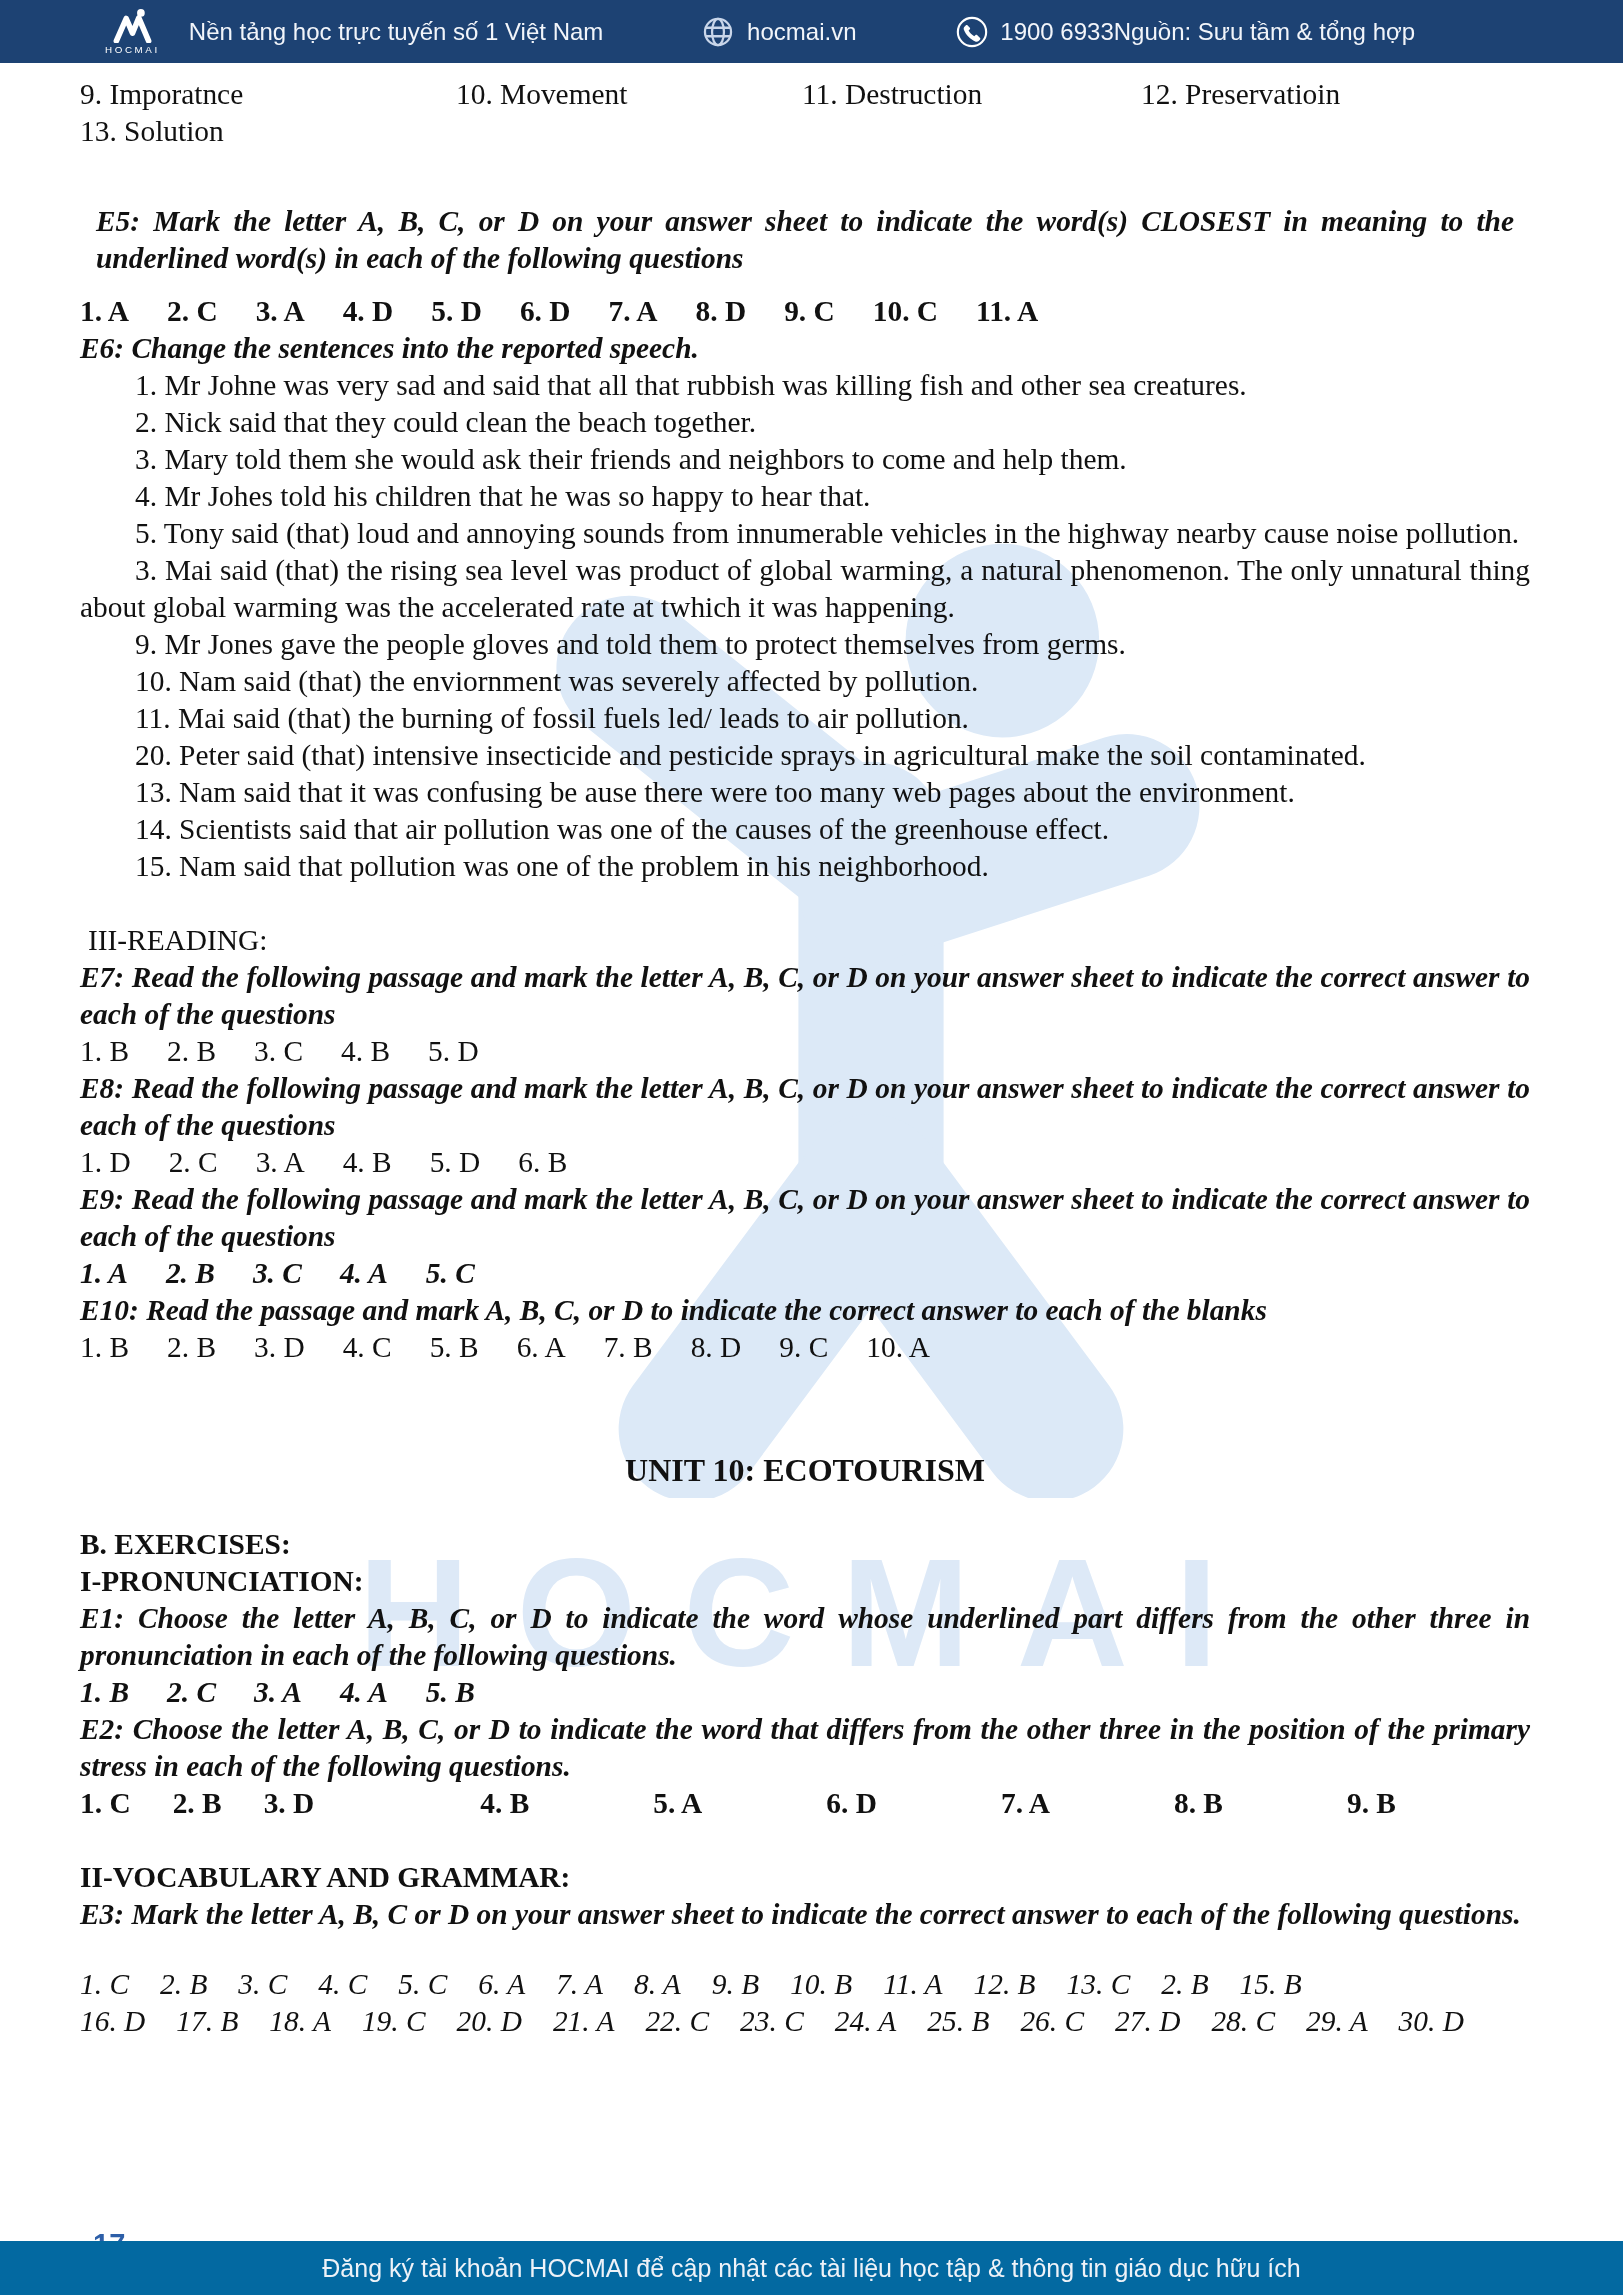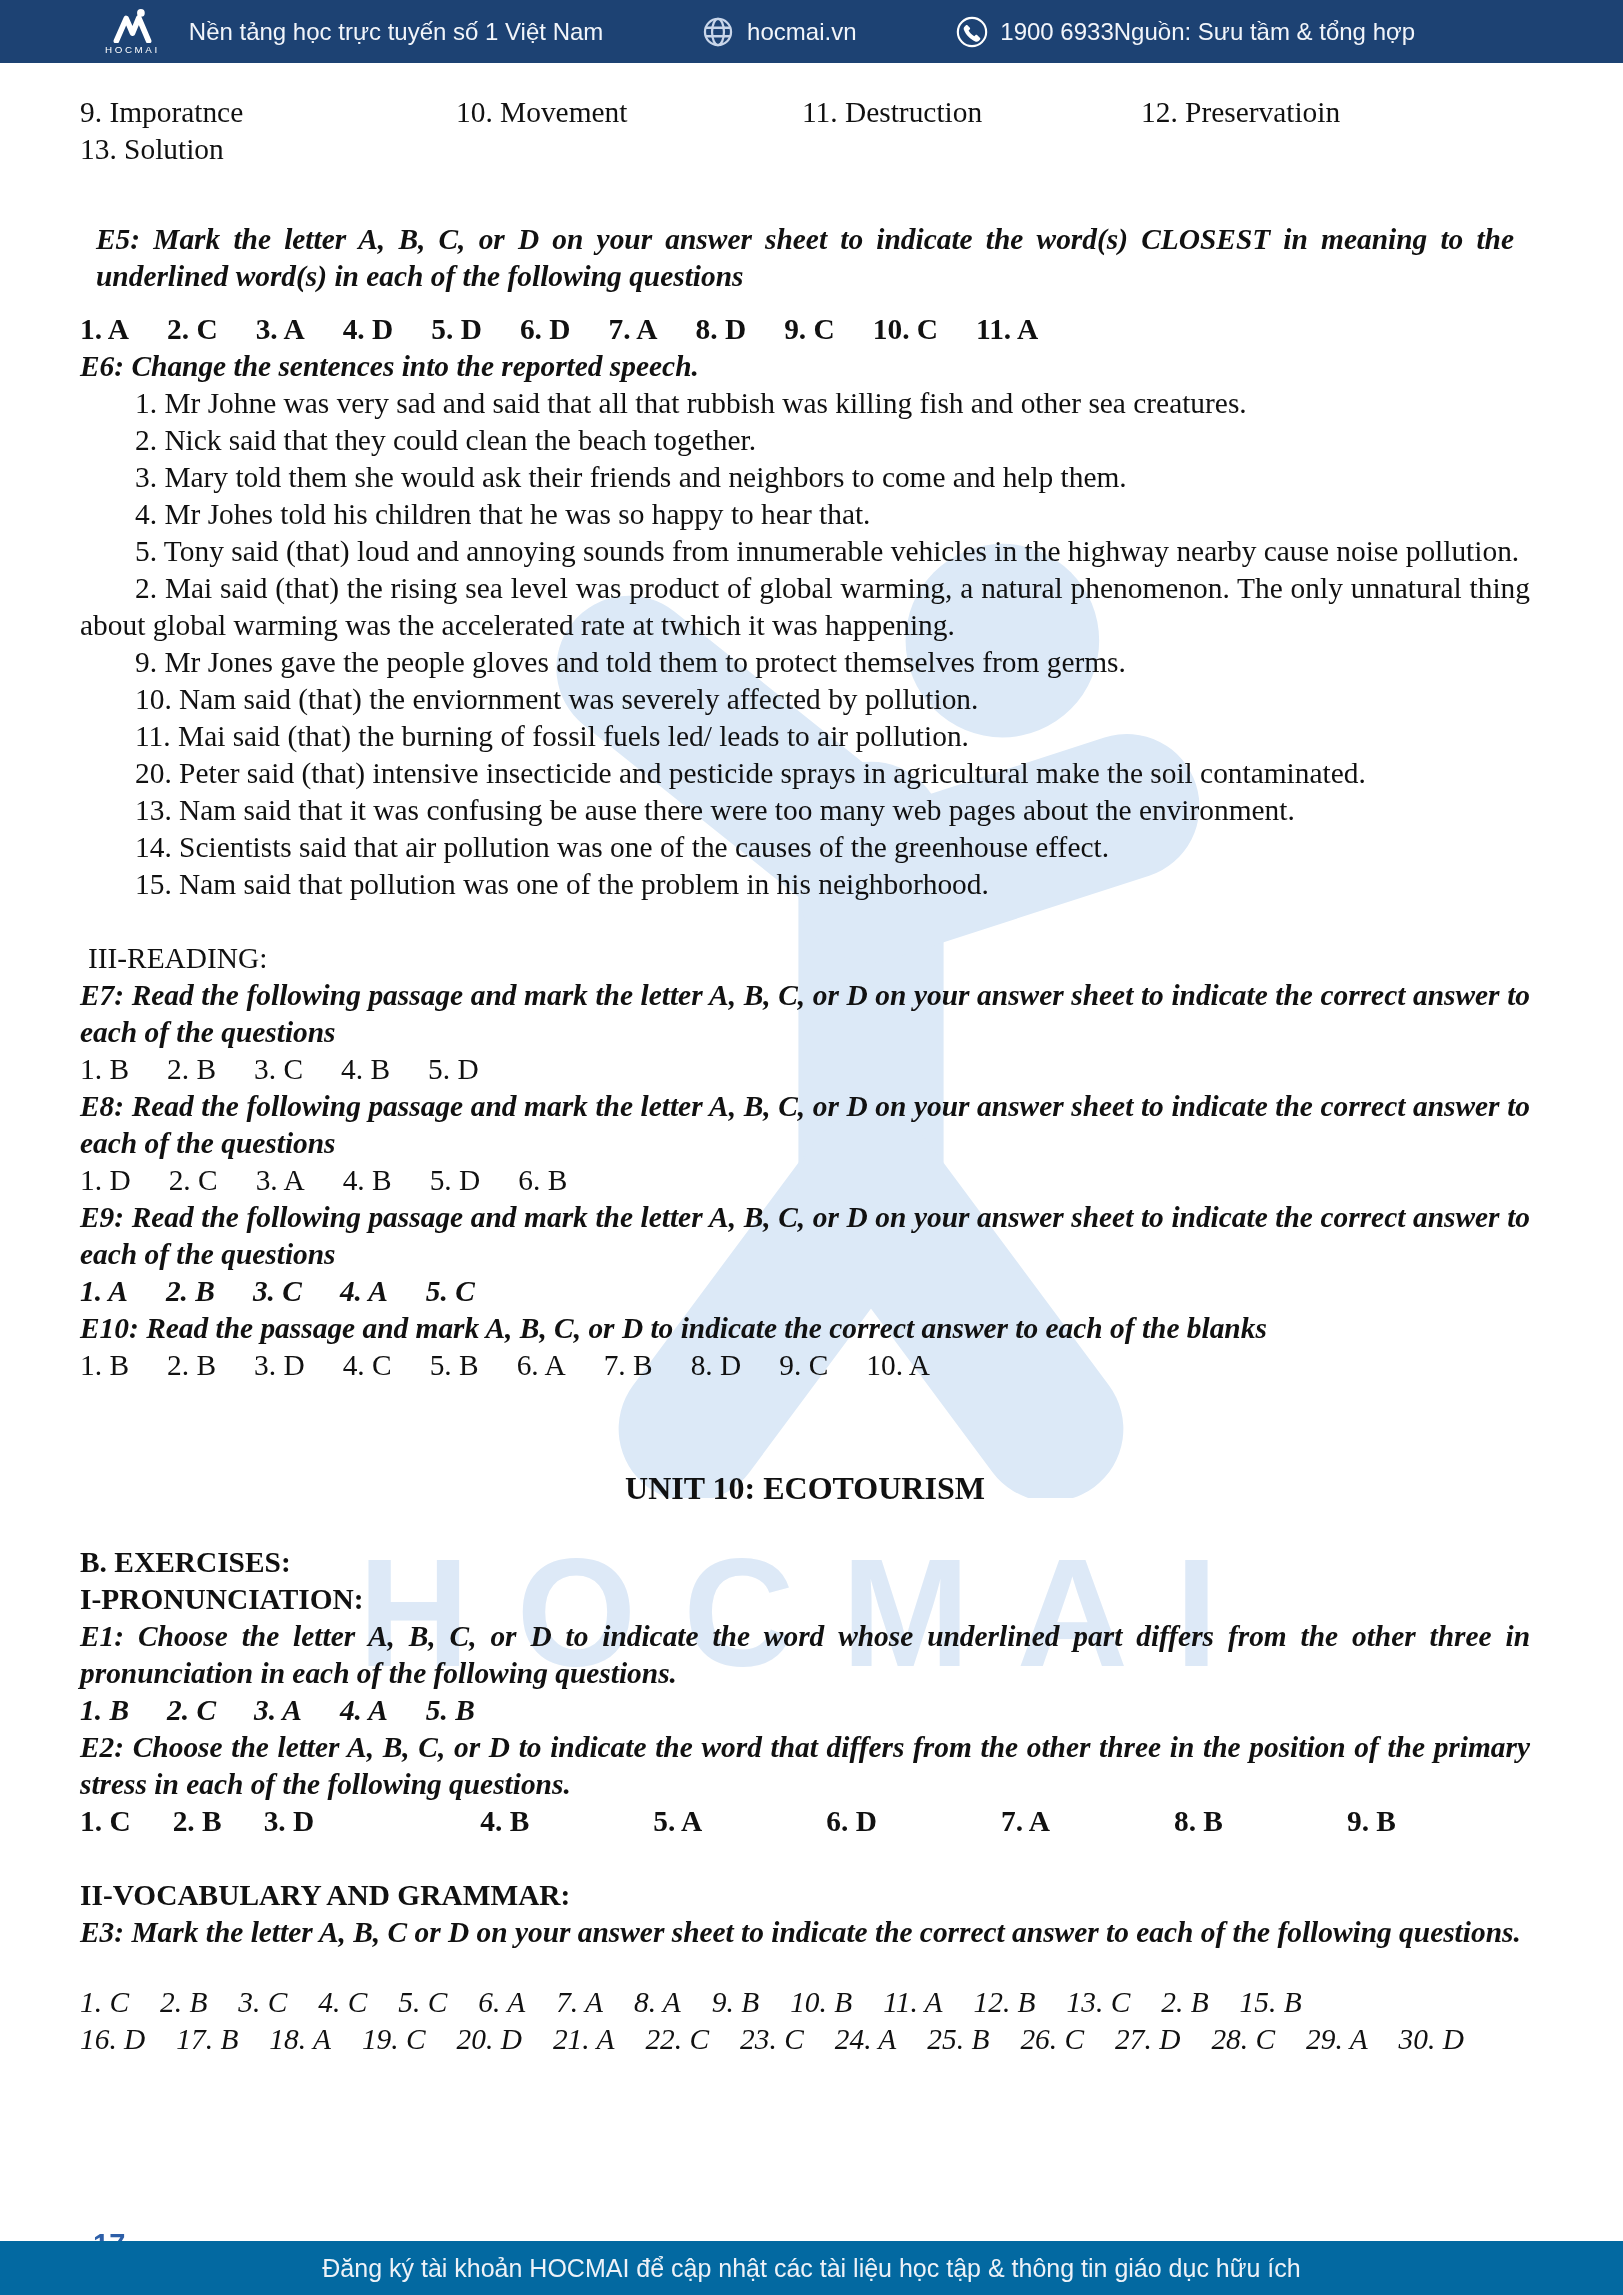--- a/index.html
+++ b/index.html
@@ -28,21 +28,21 @@
     width:694px;height:968px;color:#dce9f7;z-index:0;}
   .wm-figure svg{width:100%;height:100%;}
   .wm-text{
     position:absolute;top:1525px;left:0;right:0;text-align:center;z-index:0;
     font-family:"Liberation Sans",sans-serif;font-weight:bold;
     font-size:154px;letter-spacing:47px;color:#dde9f7;white-space:nowrap;
   }
   
   .content{
     position:absolute;top:63px;left:0;right:0;z-index:1;
-    padding:31px 93px 0 80px;font-size:29.4px;line-height:37px;
+    padding:13px 93px 0 80px;font-size:29.4px;line-height:37px;
   }
   .b{font-weight:bold;}
   .i{font-style:italic;}
   .bi{font-weight:bold;font-style:italic;}
   .j{text-align:justify;}
   .gap{height:37px;}
   .gap-half{height:33px;}
   .row{display:flex;}
   .row span{white-space:pre;}
   .row.std span{margin-right:38px;}
@@ -149,21 +149,21 @@
         <span>11. A</span>
       </div>
 
     <div class="bi">E6: Change the sentences into the reported speech.</div>
     <div class="items">
         <div>1. Mr Johne was very sad and said that all that rubbish was killing fish and other sea creatures.</div>
         <div>2. Nick said that they could clean the beach together.</div>
         <div>3. Mary told them she would ask their friends and neighbors to come and help them.</div>
         <div>4. Mr Johes told his children that he was so happy to hear that.</div>
         <div>5. Tony said (that) loud and annoying sounds from innumerable vehicles in the highway nearby cause noise pollution.</div>
-        <div>2. Mai said (that) the rising sea level was product of global warming, a natural phenomenon. The only unnatural thing about global warming was the accelerated rate at twhich it was happening.</div>
+        <div>3. Mai said (that) the rising sea level was product of global warming, a natural phenomenon. The only unnatural thing about global warming was the accelerated rate at twhich it was happening.</div>
         <div>9. Mr Jones gave the people gloves and told them to protect themselves from germs.</div>
         <div>10. Nam said (that) the enviornment was severely affected by pollution.</div>
         <div>11. Mai said (that) the burning of fossil fuels led/ leads to air pollution.</div>
         <div>20. Peter said (that) intensive insecticide and pesticide sprays in agricultural make the soil contaminated.</div>
         <div>13. Nam said that it was confusing be ause there were too many web pages about the environment.</div>
         <div>14. Scientists said that air pollution was one of the causes of the greenhouse effect.</div>
         <div>15. Nam said that pollution was one of the problem in his neighborhood.</div>
       </div>
 
     <div class="gap"></div>

